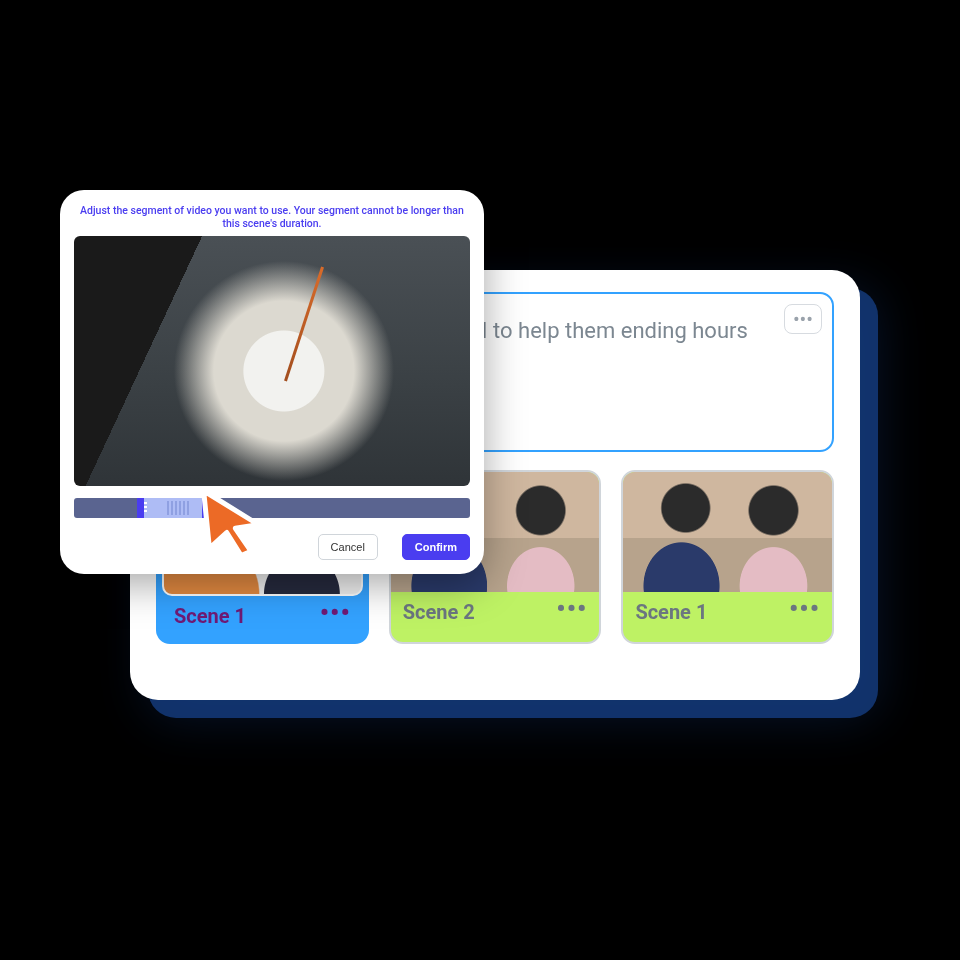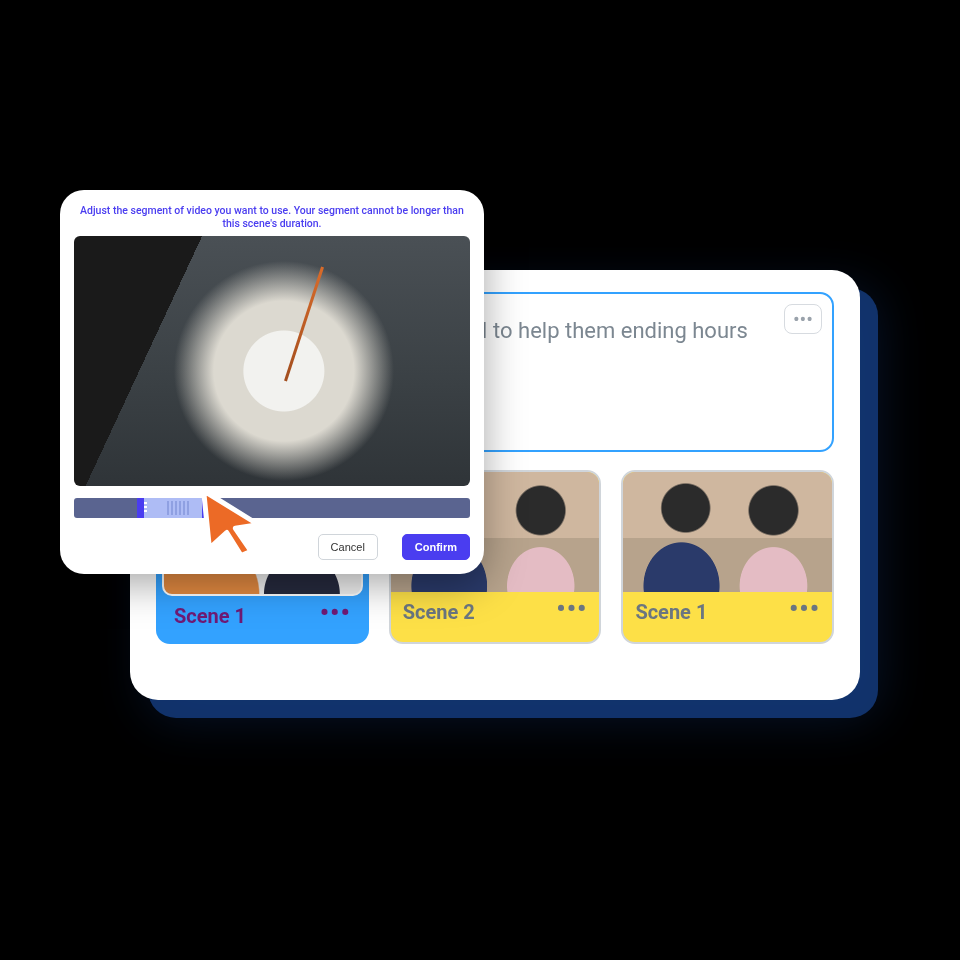--- a/index.html
+++ b/index.html
@@ -53,21 +53,21 @@
   }
 
   .scenes-row {
     display: flex;
     gap: 20px;
   }
   .scene-card {
     width: 216px;
     border-radius: 14px;
     overflow: hidden;
-    background: #fde047;
+    background: #bef264;
     border: 2px solid #d0d5da;
   }
   .scene-card.selected {
     background: #33a2ff;
     border: none;
     padding: 6px;
   }
   .scene-card.selected .scene-thumb { border-radius: 10px; border: 2px solid #fff; }
   .scene-thumb {
     width: 100%;

